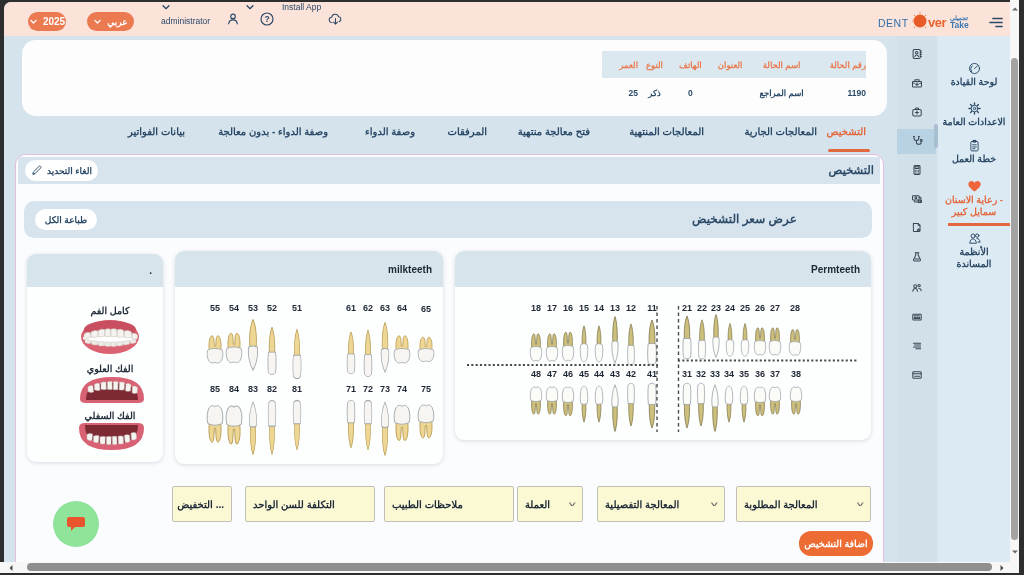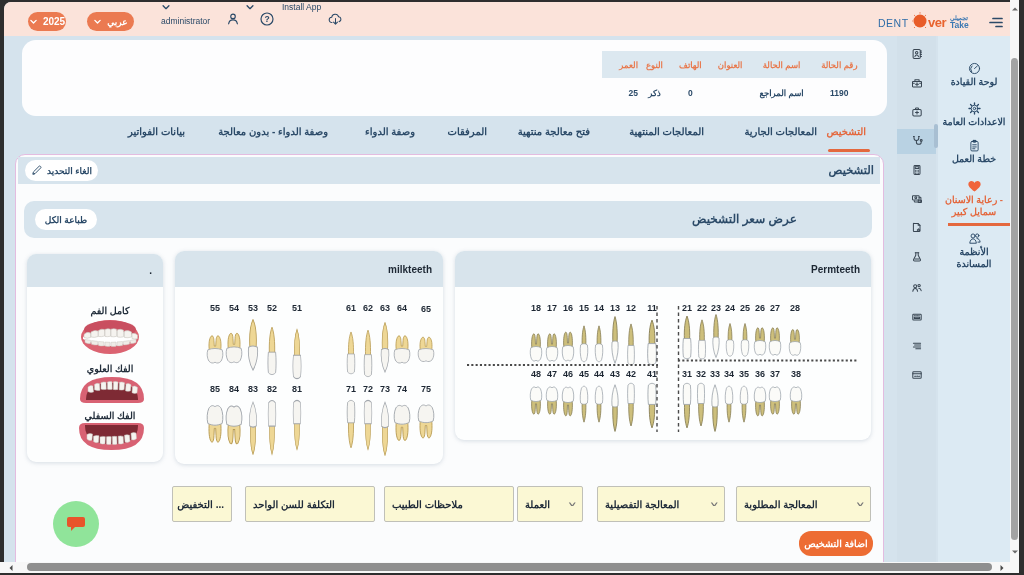--- a/index.html
+++ b/index.html
@@ -9,21 +9,21 @@
 .abs{position:absolute;}
 
 #topbar{position:absolute;left:0;top:0;width:1006px;height:34px;background:#fbe3da;}
 .pill{position:absolute;top:10px;height:19px;background:#eb7a51;border-radius:10px;color:#fff;font-size:10px;font-weight:bold;display:flex;align-items:center;justify-content:center;gap:5px;}
 .tb-item{position:absolute;top:0;height:34px;display:flex;align-items:flex-start;gap:4px;color:#2b4a68;font-size:8.5px;font-weight:normal;flex-direction:column;}
 
 #pcard{position:absolute;left:18px;top:38px;width:865px;height:76px;background:#fdfdfe;border-radius:14px;}
 #ptable{position:absolute;right:21px;top:11px;width:264px;height:56px;direction:rtl;}
 #ptable .hrow{display:flex;background:#dce8f0;height:27px;align-items:center;color:#e87a4f;font-weight:bold;font-size:8.5px;}
 #ptable .vrow{display:flex;height:26px;align-items:center;color:#2b4a68;font-weight:bold;font-size:8.5px;margin-top:2px;}
-#ptable .c1{width:55px;text-align:center;}
+#ptable .c1{width:55px;text-align:right;}
 #ptable .c2{width:64px;text-align:center;}
 #ptable .c3{width:42px;text-align:center;}
 #ptable .c4{width:40px;text-align:center;}
 #ptable .c5{width:34px;text-align:center;}
 #ptable .c6{width:29px;text-align:center;padding-left:36px;}
 
 #tabs{position:absolute;right:0;top:118px;width:1006px;height:30px;direction:rtl;}
 .tab{position:absolute;top:6px;font-size:10px;font-weight:bold;color:#2b4a68;white-space:nowrap;}
 .tab.active{color:#e4683e;}
 #tabline{position:absolute;left:824px;top:147px;width:42px;height:3px;background:#e4683e;border-radius:2px;}

